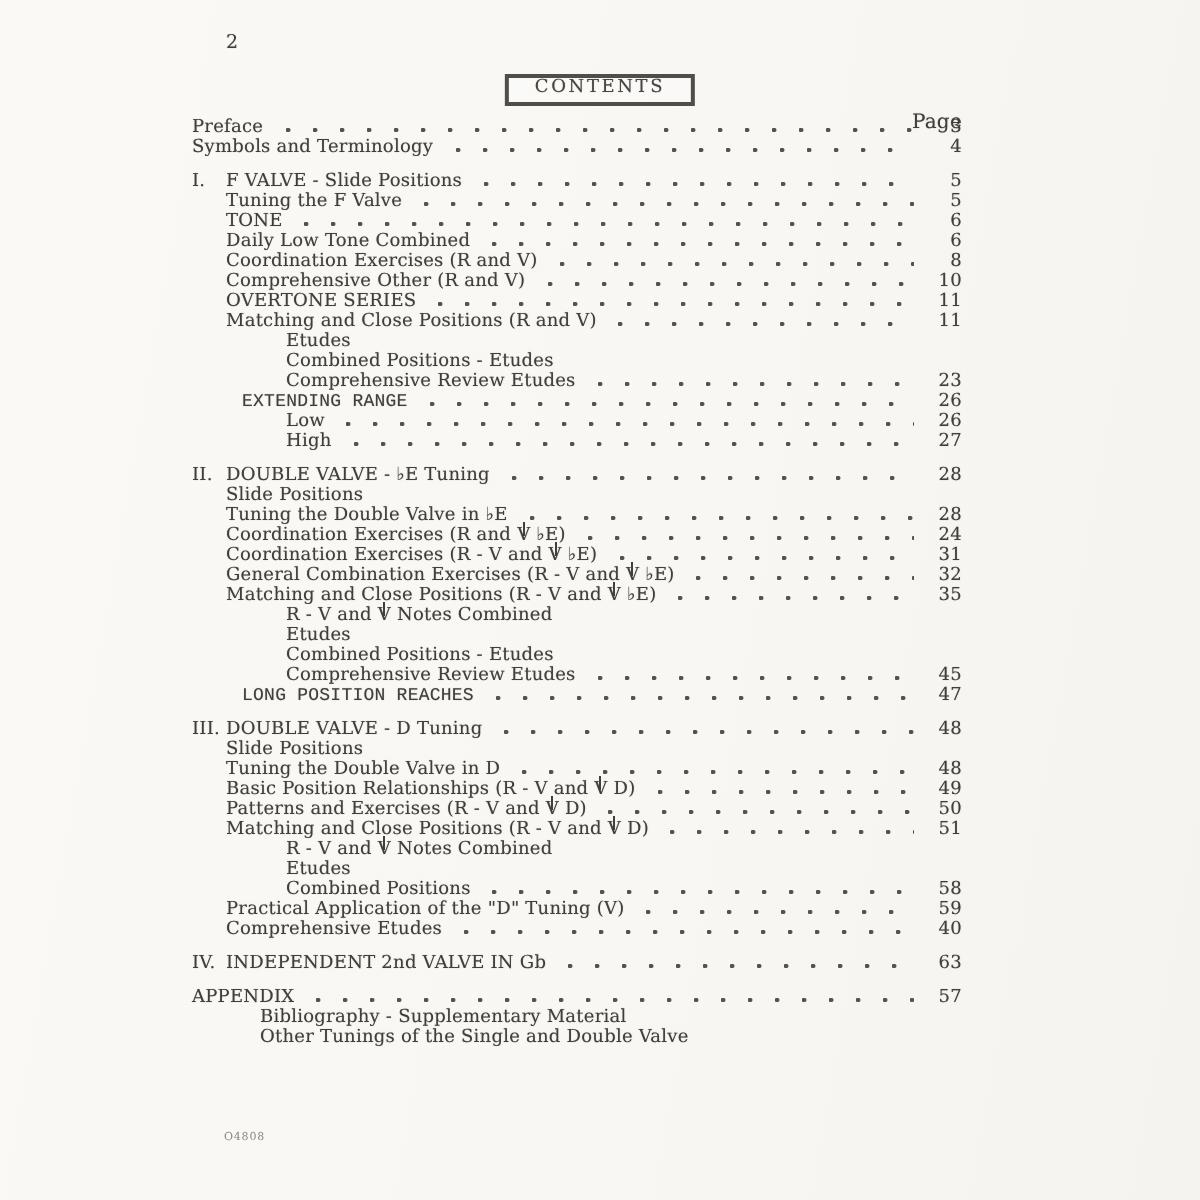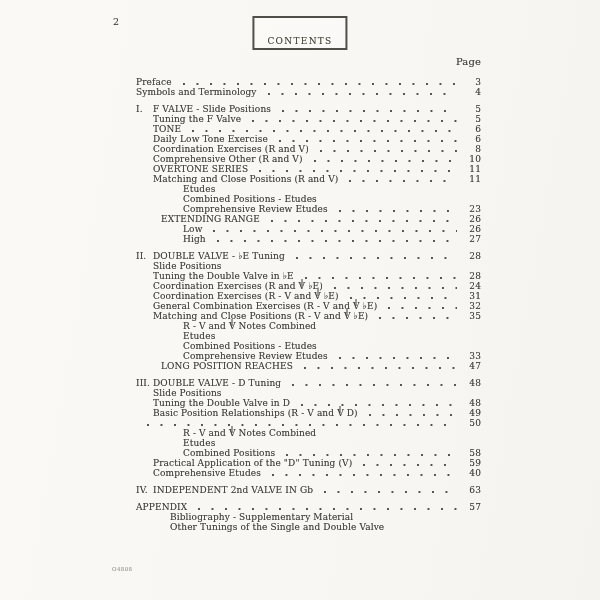--- a/index.html
+++ b/index.html
@@ -10,32 +10,32 @@
   }
   .sheet{
     position:relative;width:600px;height:600px;overflow:hidden;
     background:linear-gradient(100deg,#faf9f6 0%,#f8f7f4 55%,#f4f3ef 100%);
     color:#403f3a;
     font-size:9px;letter-spacing:.12px;
     text-shadow:0 0 .5px rgba(64,63,58,.45);
   }
   .folio{position:absolute;left:113px;top:16px;font-size:9.5px;}
   .contents-box{
-    position:absolute;top:16px;left:50%;transform:translateX(-50%);
-    border:2px solid #504e48;padding:18px 13px 2px 13px;
+    position:absolute;top:37px;left:50%;transform:translateX(-50%);
+    border:2px solid #504e48;padding:0 13px 2px 13px;
     font-size:9px;letter-spacing:1.3px;color:#49473f;background:rgba(255,255,255,.25);
   }
   .page-label{position:absolute;top:56px;right:119px;font-size:10px;}
-  .toc{position:absolute;left:96px;top:77px;right:119px;margin-left:40px;}
+  .toc{position:absolute;left:96px;top:59px;right:119px;}
   .row{display:flex;align-items:baseline;height:10px;line-height:10px;white-space:pre;}
   .row.gap{margin-top:7px;}
   .num{flex:0 0 auto;min-width:17px;}
   .title{flex:0 0 auto;}
   .lvl1 > .title{margin-left:17px;}
-  .lvl2 > .title{margin-left:25px;}
+  .lvl2 > .title{margin-left:25px;font-family:Liberation Mono, monospace;}
   .lvl3 > .title{margin-left:34px;}
   .lvl4 > .title{margin-left:47px;}
   .leader{
     flex:1 1 auto;min-width:12px;height:2px;align-self:baseline;
     background-image:radial-gradient(circle at 1px 1px,#54524b .9px,rgba(84,82,75,0) 1.5px);
     background-size:13.5px 2px;background-repeat:repeat-x;background-position:6px 0;
     margin:0 4px 0 5px;
   }
   .pg{flex:0 0 auto;min-width:20px;text-align:right;}
   
@@ -54,48 +54,49 @@
   <div class="contents-box">
     <span>CONTENTS</span>
   </div>
   <div class="page-label">Page</div>
   <div class="toc" id="toc">
       <div class="row lvl0"><span class="title">Preface</span><span class="leader"></span><span class="pg">3</span></div>
       <div class="row lvl0"><span class="title">Symbols and Terminology</span><span class="leader"></span><span class="pg">4</span></div>
       <div class="row lvl0 gap"><span class="num">I.</span><span class="title">F VALVE - Slide Positions</span><span class="leader"></span><span class="pg">5</span></div>
       <div class="row lvl1"><span class="title">Tuning the F Valve</span><span class="leader"></span><span class="pg">5</span></div>
       <div class="row lvl1"><span class="title">TONE</span><span class="leader"></span><span class="pg">6</span></div>
-      <div class="row lvl1"><span class="title">Daily Low Tone Exercise</span><span class="leader"></span><span class="pg">6</span></div>
+      <div class="row lvl1"><span class="title">Daily Low Tone Combined</span><span class="leader"></span><span class="pg">6</span></div>
       <div class="row lvl1"><span class="title">Coordination Exercises (R and V)</span><span class="leader"></span><span class="pg">8</span></div>
       <div class="row lvl1"><span class="title">Comprehensive Other (R and V)</span><span class="leader"></span><span class="pg">10</span></div>
       <div class="row lvl1"><span class="title">OVERTONE SERIES</span><span class="leader"></span><span class="pg">11</span></div>
       <div class="row lvl1"><span class="title">Matching and Close Positions (R and V)</span><span class="leader"></span><span class="pg">11</span></div>
       <div class="row lvl4"><span class="title">Etudes</span></div>
       <div class="row lvl4"><span class="title">Combined Positions - Etudes</span></div>
       <div class="row lvl4"><span class="title">Comprehensive Review Etudes</span><span class="leader"></span><span class="pg">23</span></div>
       <div class="row lvl2"><span class="title">EXTENDING RANGE</span><span class="leader"></span><span class="pg">26</span></div>
       <div class="row lvl4"><span class="title">Low</span><span class="leader"></span><span class="pg">26</span></div>
       <div class="row lvl4"><span class="title">High</span><span class="leader"></span><span class="pg">27</span></div>
       <div class="row lvl0 gap"><span class="num">II.</span><span class="title">DOUBLE VALVE - ♭E Tuning</span><span class="leader"></span><span class="pg">28</span></div>
       <div class="row lvl1"><span class="title">Slide Positions</span></div>
       <div class="row lvl1"><span class="title">Tuning the Double Valve in ♭E</span><span class="leader"></span><span class="pg">28</span></div>
       <div class="row lvl1"><span class="title">Coordination Exercises (R and <span class="dv">V</span> ♭E)</span><span class="leader"></span><span class="pg">24</span></div>
       <div class="row lvl1"><span class="title">Coordination Exercises (R - V and <span class="dv">V</span> ♭E)</span><span class="leader"></span><span class="pg">31</span></div>
       <div class="row lvl1"><span class="title">General Combination Exercises (R - V and <span class="dv">V</span> ♭E)</span><span class="leader"></span><span class="pg">32</span></div>
       <div class="row lvl1"><span class="title">Matching and Close Positions (R - V and <span class="dv">V</span> ♭E)</span><span class="leader"></span><span class="pg">35</span></div>
       <div class="row lvl4"><span class="title">R - V and <span class="dv">V</span> Notes Combined</span></div>
       <div class="row lvl4"><span class="title">Etudes</span></div>
       <div class="row lvl4"><span class="title">Combined Positions - Etudes</span></div>
-      <div class="row lvl4"><span class="title">Comprehensive Review Etudes</span><span class="leader"></span><span class="pg">33</span></div>
+      <div class="row lvl4"><span class="title">Comprehensive Review Etudes</span><span class="leader"></span><span class="pg">45</span></div>
       <div class="row lvl2"><span class="title">LONG POSITION REACHES</span><span class="leader"></span><span class="pg">47</span></div>
       <div class="row lvl0 gap"><span class="num">III.</span><span class="title">DOUBLE VALVE - D Tuning</span><span class="leader"></span><span class="pg">48</span></div>
       <div class="row lvl1"><span class="title">Slide Positions</span></div>
       <div class="row lvl1"><span class="title">Tuning the Double Valve in D</span><span class="leader"></span><span class="pg">48</span></div>
       <div class="row lvl1"><span class="title">Basic Position Relationships (R - V and <span class="dv">V</span> D)</span><span class="leader"></span><span class="pg">49</span></div>
-      <div class="row lvl1"><span class="leader"></span><span class="pg">50</span></div>
+      <div class="row lvl1"><span class="title">Patterns and Exercises (R - V and <span class="dv">V</span> D)</span><span class="leader"></span><span class="pg">50</span></div>
+      <div class="row lvl1"><span class="title">Matching and Close Positions (R - V and <span class="dv">V</span> D)</span><span class="leader"></span><span class="pg">51</span></div>
       <div class="row lvl4"><span class="title">R - V and <span class="dv">V</span> Notes Combined</span></div>
       <div class="row lvl4"><span class="title">Etudes</span></div>
       <div class="row lvl4"><span class="title">Combined Positions</span><span class="leader"></span><span class="pg">58</span></div>
       <div class="row lvl1"><span class="title">Practical Application of the "D" Tuning (V)</span><span class="leader"></span><span class="pg">59</span></div>
       <div class="row lvl1"><span class="title">Comprehensive Etudes</span><span class="leader"></span><span class="pg">40</span></div>
       <div class="row lvl0 gap"><span class="num">IV.</span><span class="title">INDEPENDENT 2nd VALVE IN Gb</span><span class="leader"></span><span class="pg">63</span></div>
       <div class="row lvl0 gap"><span class="title">APPENDIX</span><span class="leader"></span><span class="pg">57</span></div>
       <div class="row lvl3"><span class="title">Bibliography - Supplementary Material</span></div>
       <div class="row lvl3"><span class="title">Other Tunings of the Single and Double Valve</span></div>
     </div>

